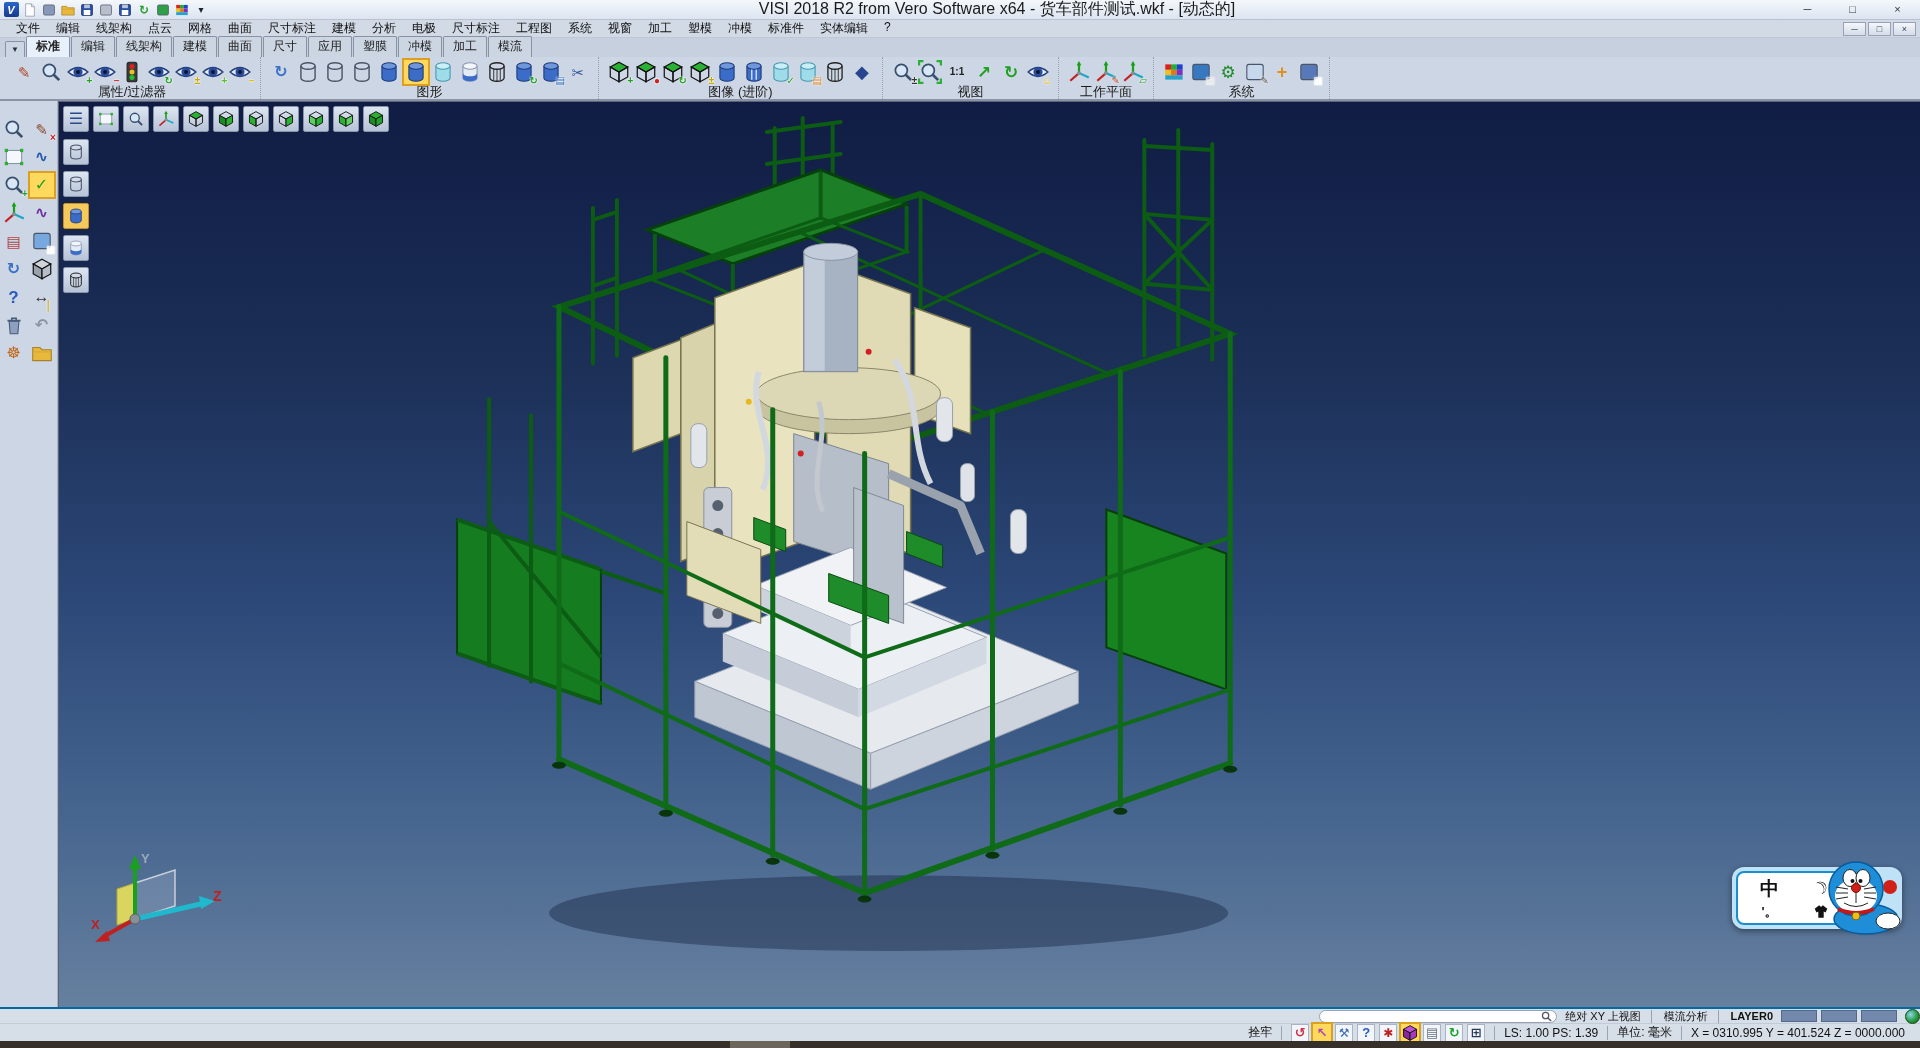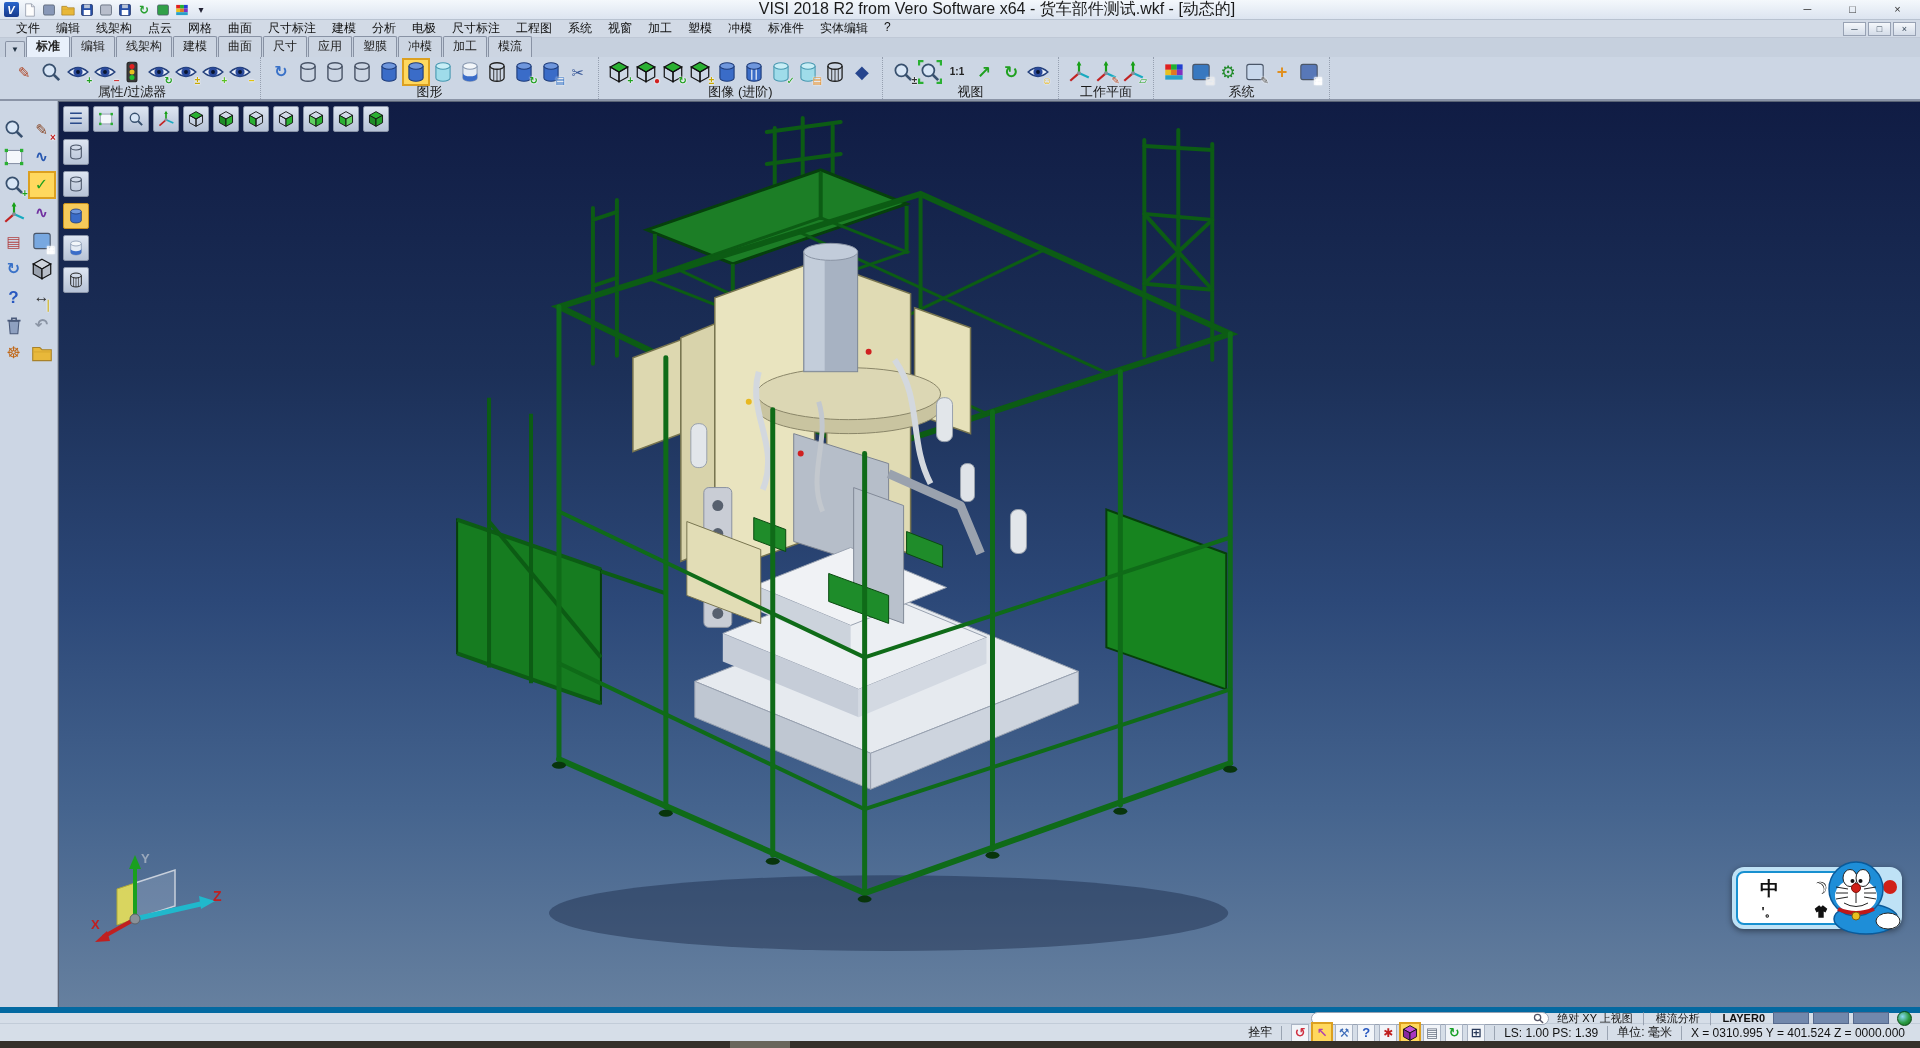--- a/index.html
+++ b/index.html
@@ -60,22 +60,22 @@
   
   .ime{position:absolute;right:18px;bottom:78px;width:170px;height:62px;background:#bfe2f6;border-radius:12px;
     box-shadow:0 2px 6px rgba(0,0,0,.45);padding:4px;}
   .ime-inner{width:118px;height:54px;background:#fff;border:2px solid #1890d0;border-radius:8px;
     display:grid;grid-template-columns:1fr 1fr;align-items:center;justify-items:center;padding:2px 6px;}
   .ime-mode{font-size:19px;font-weight:bold;color:#111;}
   .ime-moon{font-size:17px;color:#111;transform:rotate(-25deg);}
   .ime-punct{font-size:13px;color:#111;font-weight:bold;}
   .doraemon{position:absolute;right:-4px;top:-12px;}
   
-  .srow1{height:16px;background:#d6dee8;border-top:6px solid #0369a1;display:flex;align-items:center;
-    justify-content:flex-end;gap:8px;padding-right:8px;font-size:11px;color:#111;}
+  .srow1{height:16px;background:#d6dee8;border-top:2px solid #0369a1;display:flex;align-items:center;
+    justify-content:flex-end;gap:8px;padding-right:0;font-size:11px;color:#111;}
   .sbox{width:238px;height:13px;background:#fff;border:1px solid #98a2b2;border-radius:7px;display:flex;
     align-items:center;justify-content:flex-end;padding:0 4px;}
   .sbox input{border:none;outline:none;flex:1;height:11px;font-size:10px;background:transparent;}
   .sep1{color:#8a94a4;}
   .pbtns{display:flex;gap:4px;align-items:center;}
   .pbtn{width:36px;height:12px;background:#7288ac;border:1px solid #55688c;}
   .globe{width:15px;height:15px;border-radius:50%;
     background:radial-gradient(circle at 35% 35%,#8ad8f4,#2a9a40 55%,#14651e);border:1px solid #0a4a14;}
   .srow2{height:18px;background:#d6dee8;border-top:1px solid #c2ccd8;display:flex;align-items:center;
     justify-content:flex-end;font-size:12px;color:#111;padding-right:6px;}

